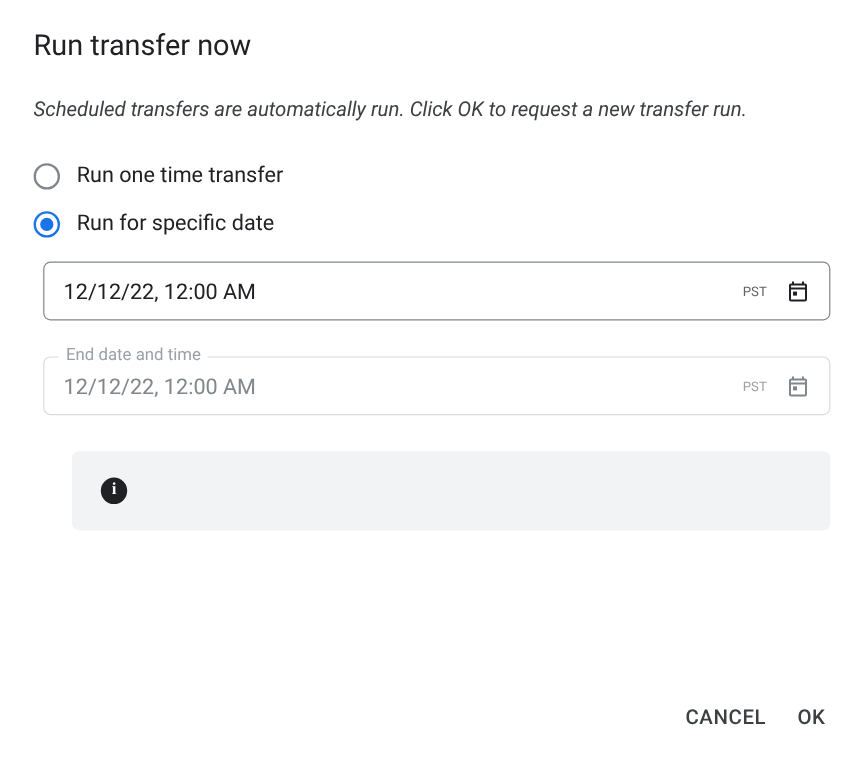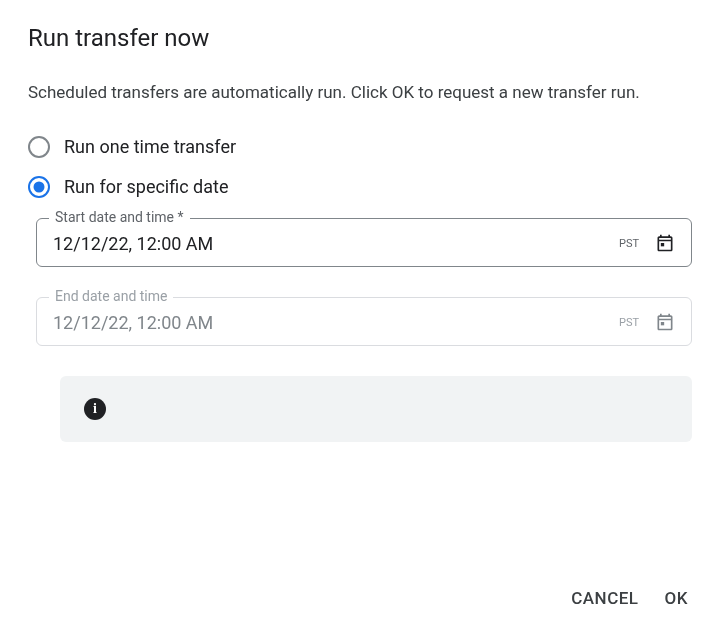--- a/index.html
+++ b/index.html
@@ -21,20 +21,21 @@
       font-weight: 400;
       color: #202124;
       margin-bottom: 28px;
     }
     .description {
       font-size: 17px;
       color: #3c4043;
       line-height: 1.5;
       margin-bottom: 30px;
       max-width: 660px;
+      font-style: italic;
     }
     .radio-group {
       margin-bottom: 20px;
     }
     .radio-option {
       display: flex;
       align-items: center;
       margin-bottom: 18px;
       cursor: pointer;
     }
@@ -179,21 +180,20 @@
     <span class="radio-label">Run one time transfer</span>
   </div>
   <div class="radio-option">
     <span class="radio-circle radio-checked"></span>
     <span class="radio-label">Run for specific date</span>
   </div>
 </div>
 
 <div class="date-fields">
   <div class="date-field">
-    <span class="date-field-legend">Start date and time *</span>
     <span class="date-value">12/12/22, 12:00 AM</span>
     <div class="date-right">
       <span class="tz">PST</span>
       <svg class="calendar-icon" viewBox="0 0 24 24" fill="#202124">
         <path d="M19 4h-1V2h-2v2H8V2H6v2H5c-1.1 0-2 .9-2 2v14c0 1.1.9 2 2 2h14c1.1 0 2-.9 2-2V6c0-1.1-.9-2-2-2zm0 16H5V10h14v10zm0-12H5V6h14v2z"></path>
         <rect x="7" y="12" width="4" height="4"></rect>
       </svg>
     </div>
   </div>
 

